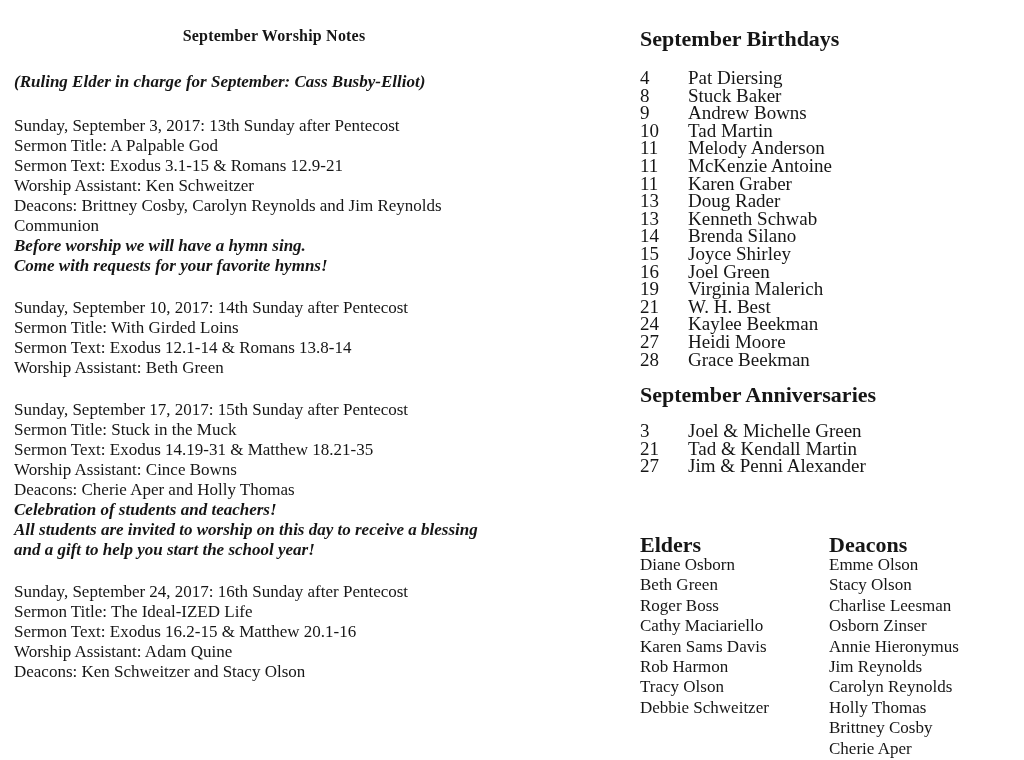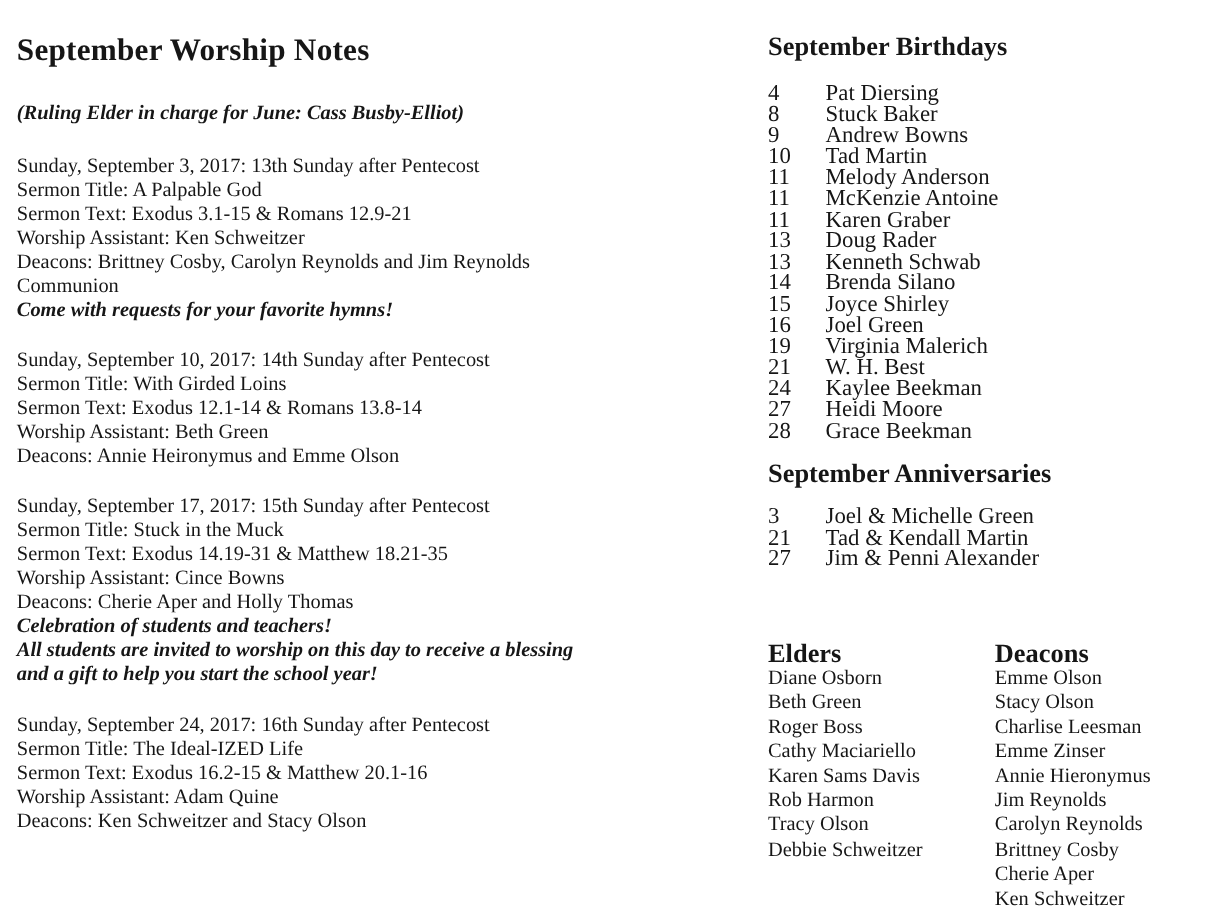--- a/index.html
+++ b/index.html
@@ -10,23 +10,23 @@
     height:760px;
     background:#ffffff;
     color:#161616;
     font-family:"Liberation Serif","DejaVu Serif",serif;
     overflow:hidden;
   }
   .col-left { position:absolute; left:14px; top:20px; width:545px; }
   .page-title {
     width:520px;
     margin-top:7px;
-    font-size:26px;
+    font-size:16px;
     font-weight:700;
-    text-align:left;
+    text-align:center;
     letter-spacing:0.2px;
   }
   .ruling-elder {
     margin-top:27px;
     font-size:17px;
     font-weight:700;
     font-style:italic;
   }
   .service-block { margin-top:24px; }
   .service-block + .service-block { margin-top:22px; }
@@ -45,51 +45,51 @@
   .officer-col { width:239px; }
   .officer-name { font-size:17px; line-height:20.4px; white-space:nowrap; }
 </style>
 </head>
 <body>
 
 <div class="page">
 
   <div class="col-left">
     <div class="page-title">September Worship Notes</div>
-    <div class="ruling-elder">(Ruling Elder in charge for June: Cass Busby-Elliot)</div>
+    <div class="ruling-elder">(Ruling Elder in charge for September: Cass Busby-Elliot)</div>
 
     <div class="service-block">
 
         <div class="service-line" data-style="normal">Sunday, September 3, 2017: 13th Sunday after Pentecost</div>
 
         <div class="service-line" data-style="normal">Sermon Title: A Palpable God</div>
 
         <div class="service-line" data-style="normal">Sermon Text: Exodus 3.1-15 &amp; Romans 12.9-21</div>
 
         <div class="service-line" data-style="normal">Worship Assistant: Ken Schweitzer</div>
 
         <div class="service-line" data-style="normal">Deacons: Brittney Cosby, Carolyn Reynolds and Jim Reynolds</div>
 
         <div class="service-line" data-style="normal">Communion</div>
 
+        <div class="service-line" data-style="emphasis">Before worship we will have a hymn sing.</div>
 
         <div class="service-line" data-style="emphasis">Come with requests for your favorite hymns!</div>
       </div>
 
     <div class="service-block">
 
         <div class="service-line" data-style="normal">Sunday, September 10, 2017: 14th Sunday after Pentecost</div>
 
         <div class="service-line" data-style="normal">Sermon Title: With Girded Loins</div>
 
         <div class="service-line" data-style="normal">Sermon Text: Exodus 12.1-14 &amp; Romans 13.8-14</div>
 
         <div class="service-line" data-style="normal">Worship Assistant: Beth Green</div>
 
-        <div class="service-line" data-style="normal">Deacons: Annie Heironymus and Emme Olson</div>
       </div>
 
     <div class="service-block">
 
         <div class="service-line" data-style="normal">Sunday, September 17, 2017: 15th Sunday after Pentecost</div>
 
         <div class="service-line" data-style="normal">Sermon Title: Stuck in the Muck</div>
 
         <div class="service-line" data-style="normal">Sermon Text: Exodus 14.19-31 &amp; Matthew 18.21-35</div>
 
@@ -234,28 +234,29 @@
       <div class="officer-col">
         <div class="section-heading">Deacons</div>
         <div>
 
             <div class="officer-name">Emme Olson</div>
 
             <div class="officer-name">Stacy Olson</div>
 
             <div class="officer-name">Charlise Leesman</div>
 
-            <div class="officer-name">Emme Zinser</div>
+            <div class="officer-name">Osborn Zinser</div>
 
             <div class="officer-name">Annie Hieronymus</div>
 
             <div class="officer-name">Jim Reynolds</div>
 
             <div class="officer-name">Carolyn Reynolds</div>
 
+            <div class="officer-name">Holly Thomas</div>
 
             <div class="officer-name">Brittney Cosby</div>
 
             <div class="officer-name">Cherie Aper</div>
 
             <div class="officer-name">Ken Schweitzer</div>
           </div>
       </div>
     </div>
 

